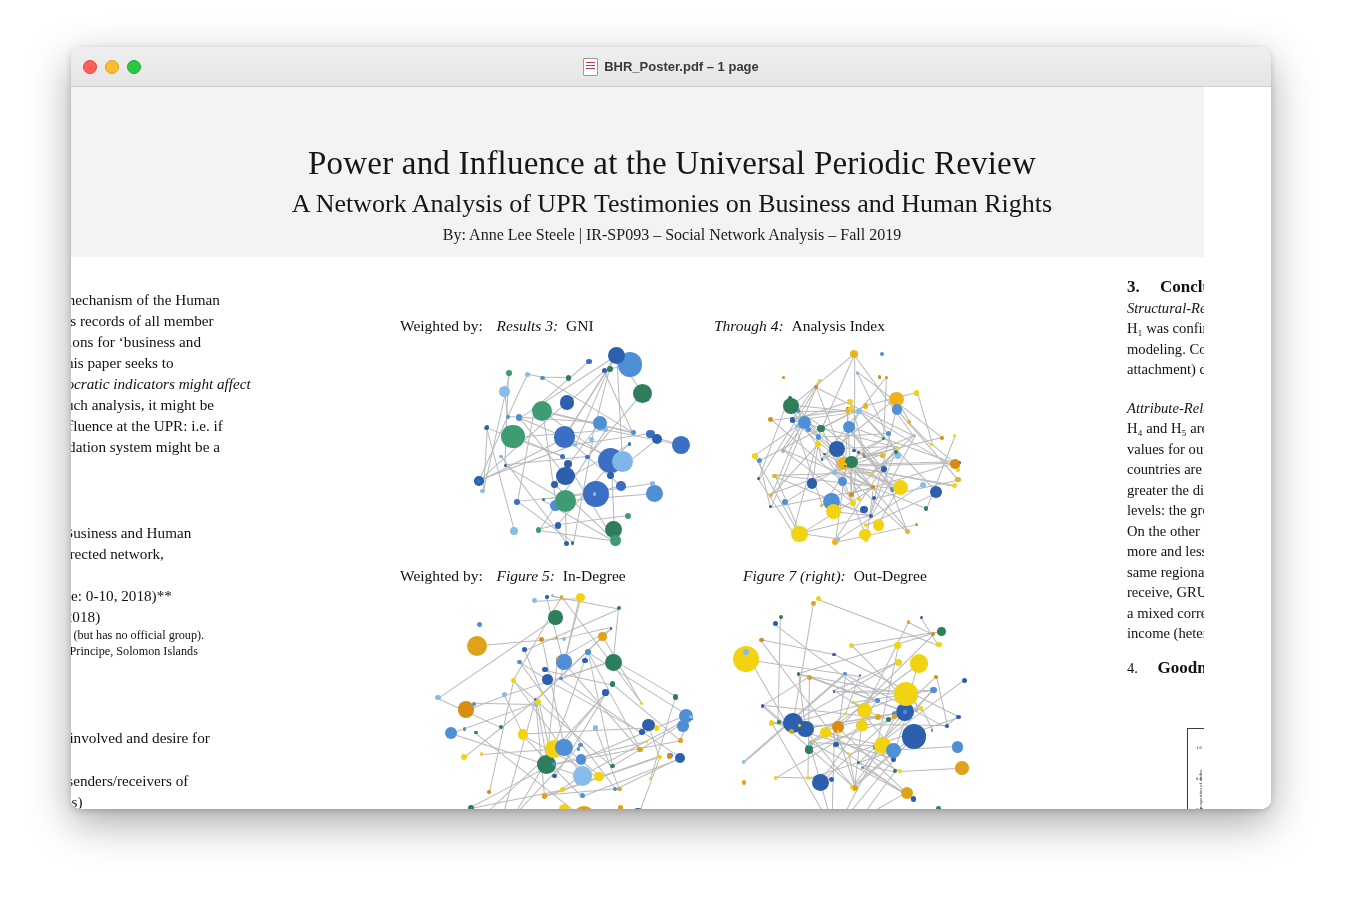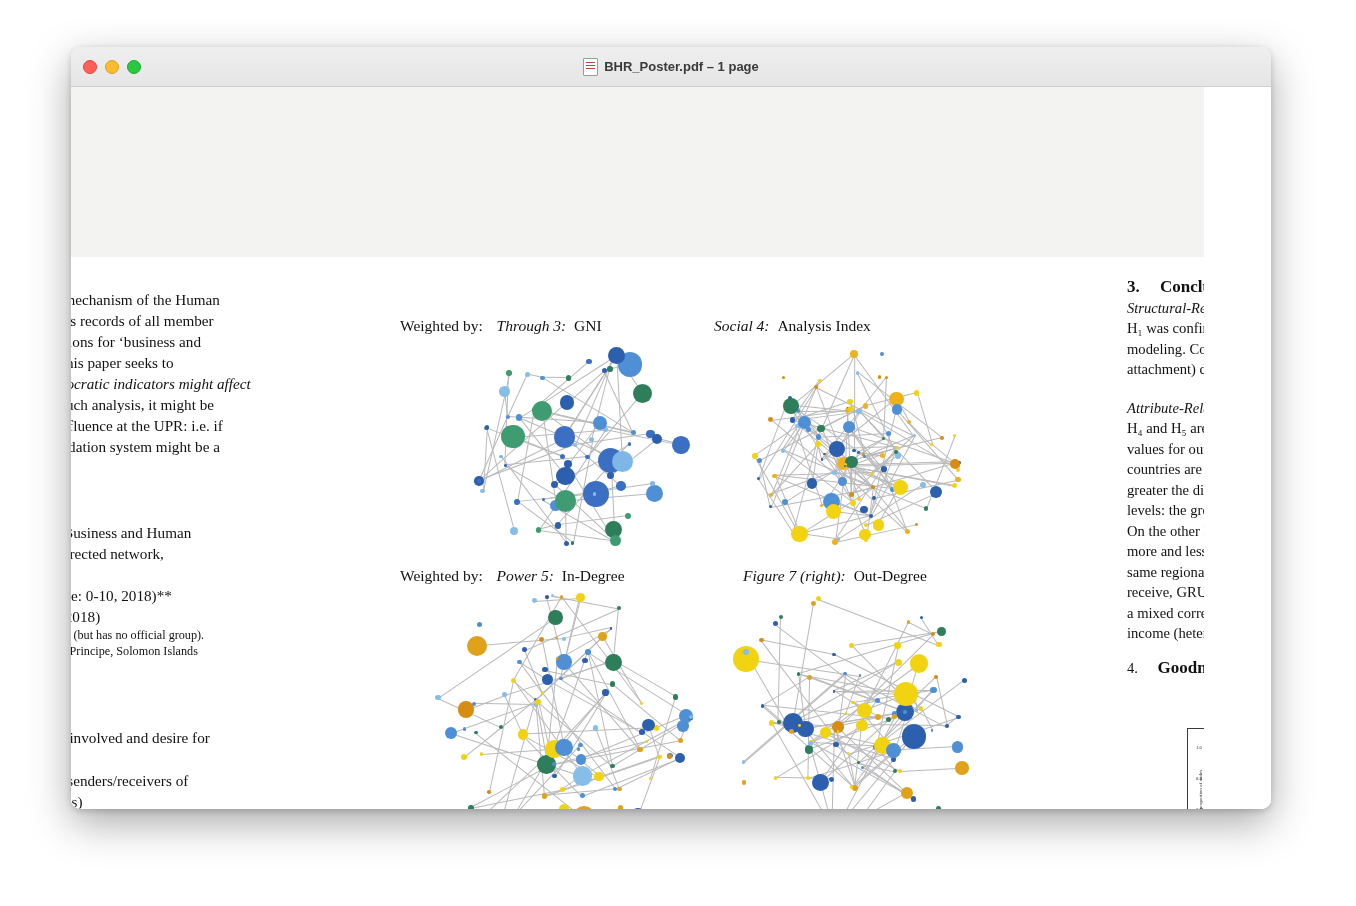--- a/index.html
+++ b/index.html
@@ -240,20 +240,23 @@
       <div class="title-wrap">
         <span class="pdf-icon"></span>
         <span>BHR_Poster.pdf – 1 page</span>
       </div>
     </div>
 
     <div class="page">
       <div class="poster">
 
         <div class="header-band"></div>
+        <div class="poster-title">Power and Influence at the Universal Periodic Review</div>
+        <div class="poster-subtitle">A Network Analysis of UPR Testimonies on Business and Human Rights</div>
+        <div class="poster-byline">By: Anne Lee Steele  |  IR-SP093 – Social Network Analysis – Fall 2019</div>
 
         <div class="col-left">
           <div class="blk" style="top:12px;">
             <p>onitoring mechanism of the Human</p>
             <p>uman rights records of all member</p>
             <p>ommendations for ‘business and</p>
             <p>us field), this paper seeks to</p>
             <p class="ital">e and democratic indicators might affect</p>
             <p>Through such analysis, it might be</p>
             <p>wer and influence at the UPR: i.e. if</p>
@@ -283,26 +286,26 @@
           <div class="blk" style="top:493px;">
             <p>g primary senders/receivers of</p>
             <p>ber of triads)</p>
           </div>
         </div>
 
         <div class="col-mid">
 
           <div class="figcap" style="position:absolute; left:0; top:40px;">
             <span>Weighted by:</span>
-            <span class="ital" style="margin-left:10px;">Through 3:</span>
+            <span class="ital" style="margin-left:10px;">Results 3:</span>
             <span style="margin-left:4px;">GNI</span>
           </div>
 
           <div class="figcap" style="position:absolute; left:314px; top:40px;">
-            <span class="ital">Social 4:</span>
+            <span class="ital">Through 4:</span>
             <span style="margin-left:4px;">Analysis Index</span>
           </div>
 
           <div class="netbox" id="net3" style="left:30px; top:60px; width:290px; height:225px;">
               <div class="edge" style="left:125.6px;top:168.6px;width:95.9px;transform:rotate(-98.34deg);"></div>
               <div class="edge" style="left:125.6px;top:168.6px;width:11.1px;transform:rotate(-25.23deg);"></div>
               <div class="edge" style="left:251.0px;top:108.1px;width:24.6px;transform:rotate(-165.63deg);"></div>
               <div class="edge" style="left:212.1px;top:56.3px;width:46.9px;transform:rotate(-124.76deg);"></div>
               <div class="edge" style="left:180.4px;top:123.8px;width:85.0px;transform:rotate(-143.92deg);"></div>
               <div class="edge" style="left:124.7px;top:147.0px;width:83.1px;transform:rotate(43.16deg);"></div>
@@ -643,21 +646,21 @@
               <div class="node" style="left:105.6px;top:166.7px;width:15.4px;height:15.4px;background:#f2d311;"></div>
               <div class="node" style="left:192.5px;top:96.8px;width:3.5px;height:3.5px;background:#87bde9;"></div>
               <div class="node" style="left:229.6px;top:121.5px;width:10.9px;height:10.9px;background:#d98c12;"></div>
               <div class="node" style="left:210.3px;top:149.3px;width:12.0px;height:12.0px;background:#2c5fad;"></div>
               <div class="node" style="left:159.5px;top:115.6px;width:5.6px;height:5.6px;background:#f0b21b;"></div>
               <div class="node" style="left:123.6px;top:127.6px;width:2.8px;height:2.8px;background:#2c5fad;"></div>
             </div>
 
           <div class="figcap" style="position:absolute; left:0; top:290px;">
             <span>Weighted by:</span>
-            <span class="ital" style="margin-left:10px;">Power 5:</span>
+            <span class="ital" style="margin-left:10px;">Figure 5:</span>
             <span style="margin-left:4px;">In-Degree</span>
           </div>
 
           <div class="figcap" style="position:absolute; left:343px; top:290px;">
             <span class="ital">Figure 7 (right):</span>
             <span style="margin-left:4px;">Out-Degree</span>
           </div>
 
           <div class="netbox" id="net5" style="left:20px; top:312px; width:290px; height:260px;">
               <div class="edge" style="left:127.1px;top:7.9px;width:67.0px;transform:rotate(75.48deg);"></div>

